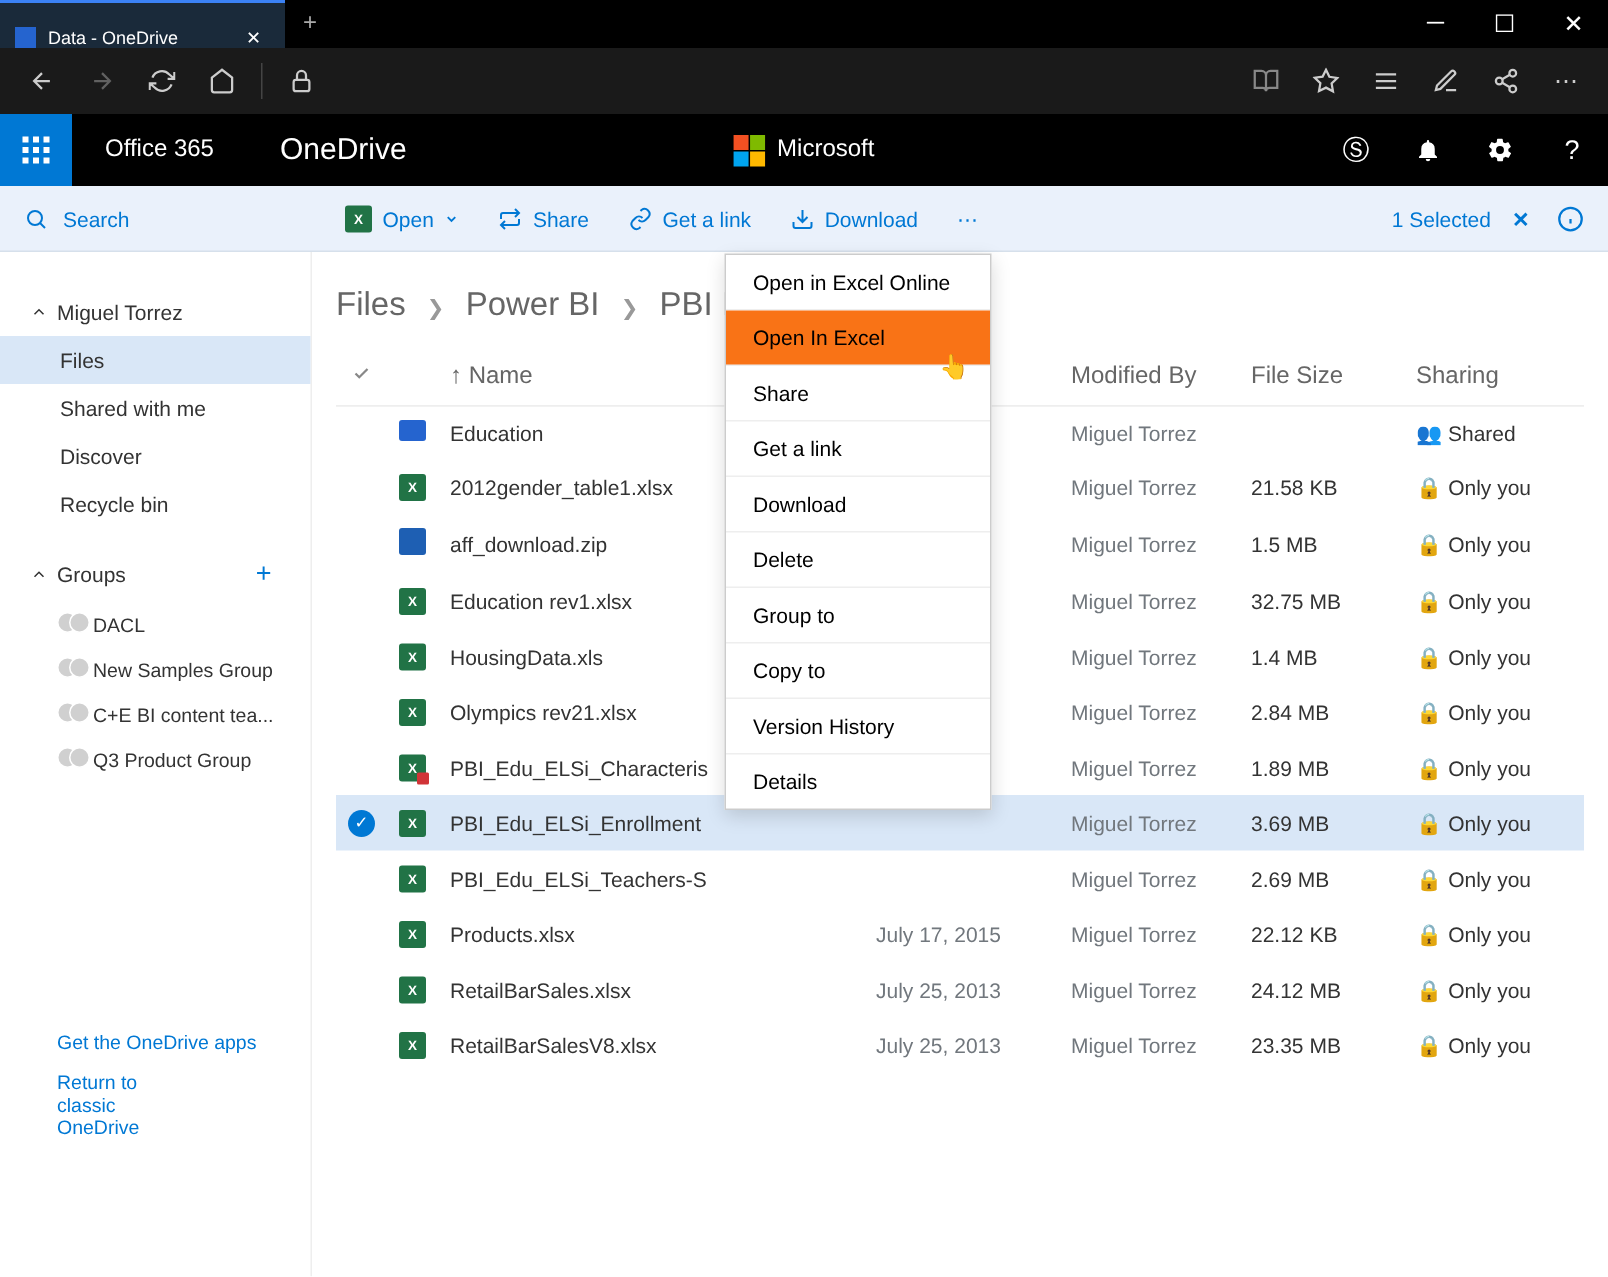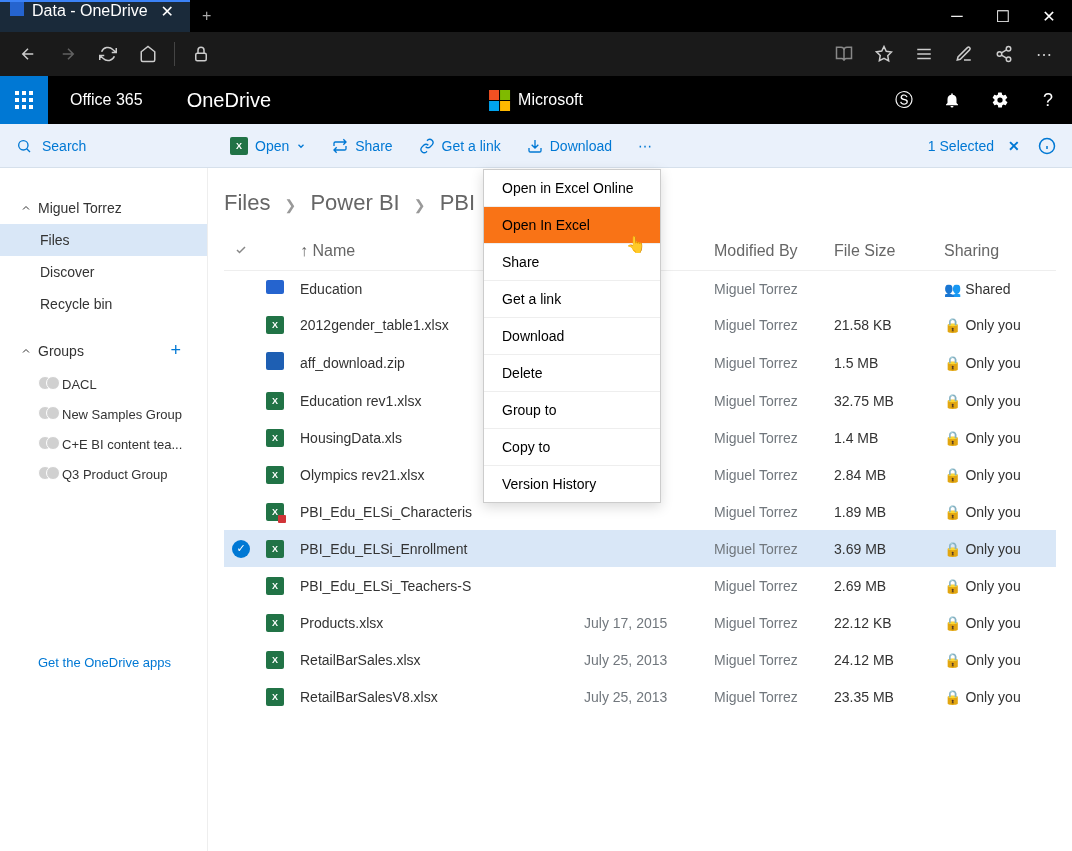--- a/index.html
+++ b/index.html
@@ -1,18 +1,18 @@
 <!DOCTYPE html>
 <html><head>
 <meta charset="utf-8">
 <style>
 *{margin:0;padding:0;box-sizing:border-box;font-family:"Segoe UI",Arial,sans-serif}
 body{width:1072px;height:851px;overflow:hidden;background:#fff;position:relative}
 .titlebar{height:32px;background:#000;display:flex;align-items:center;color:#fff}
-.tab{height:32px;background:#1a2a3a;display:flex;align-items:flex-start;padding:0 10px;min-width:190px;font-size:16px;border-top:2px solid #3b82f6}
+.tab{height:32px;background:#1a2a3a;display:flex;align-items:flex-end;padding:0 10px;min-width:190px;font-size:12px;border-top:2px solid #3b82f6}
 .tab-icon{width:14px;height:14px;background:#2564cf;margin-right:8px}
 .tab-close{margin-left:auto;padding:0 6px;cursor:pointer}
 .tab-plus{padding:0 12px;cursor:pointer;font-size:16px;color:#aaa}
 .winbtns{margin-left:auto;display:flex}
 .winbtn{width:46px;height:32px;display:flex;align-items:center;justify-content:center;cursor:pointer;color:#fff}
 .browserbar{height:44px;background:#1a1a1a;display:flex;align-items:center;padding:0 8px;color:#ccc}
 .bbtn{width:40px;height:40px;display:flex;align-items:center;justify-content:center;cursor:pointer}
 .bbtn svg{width:18px;height:18px}
 .urlbox{flex:1;margin:0 8px;display:flex;align-items:center}
 .ractions{display:flex;gap:0}
@@ -242,20 +242,21 @@
 <div class="content">
   <div class="sidebar">
     <div class="sbhead">
       <svg viewBox="0 0 24 24" fill="none" stroke="#333" stroke-width="2">
           <path d="M18 15l-6-6-6 6"></path>
         </svg>
       <span>Miguel Torrez</span>
     </div>
     <div id="sb-items">
         <div class="sbitem sel">Files</div>
+        <div class="sbitem">Shared with me</div>
         <div class="sbitem">Discover</div>
         <div class="sbitem">Recycle bin</div>
       </div>
     <div class="sbhead" style="margin-top:12px">
       <svg viewBox="0 0 24 24" fill="none" stroke="#333" stroke-width="2">
           <path d="M18 15l-6-6-6 6"></path>
         </svg>
       <span>Groups</span>
       <span class="addgrp">+</span>
     </div>
@@ -284,20 +285,21 @@
         <div class="sbgroup">
           <span class="avatar">
             <span></span>
             <span></span>
           </span>
           <span>Q3 Product Group</span>
         </div>
       </div>
     <div style="height:160px"></div>
     <div class="sblink">Get the OneDrive apps</div>
+    <div class="sblink" style="max-width:140px">Return to classic OneDrive</div>
   </div>
 
   <div class="main">
     <div class="breadcrumb">
       <span>Files</span>
       <span class="sep">❯</span>
       <span>Power BI</span>
       <span class="sep">❯</span>
       <span>PBI De</span>
     </div>
@@ -432,14 +434,15 @@
 <div class="ctxmenu" id="ctxmenu">
     <div class="ctxitem">Open in Excel Online</div>
     <div class="ctxitem hover">Open In Excel</div>
     <div class="ctxitem">Share</div>
     <div class="ctxitem">Get a link</div>
     <div class="ctxitem">Download</div>
     <div class="ctxitem">Delete</div>
     <div class="ctxitem">Group to</div>
     <div class="ctxitem">Copy to</div>
     <div class="ctxitem">Version History</div>
+    <div class="ctxitem">Details</div>
   </div>
 <div class="cursor">👆</div>
 
 </body></html>

